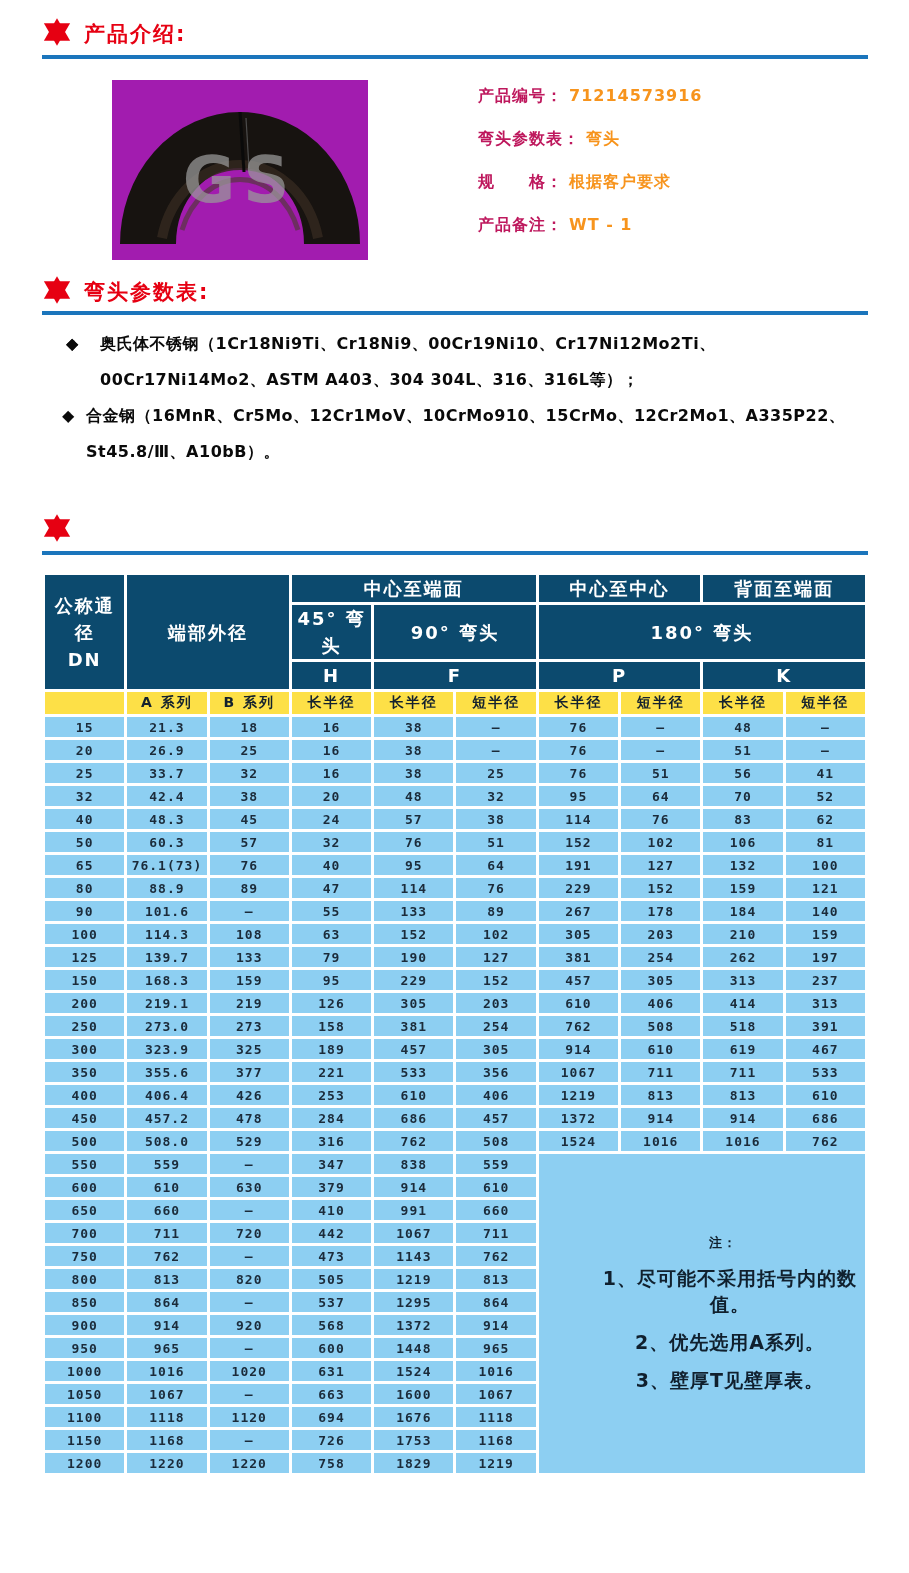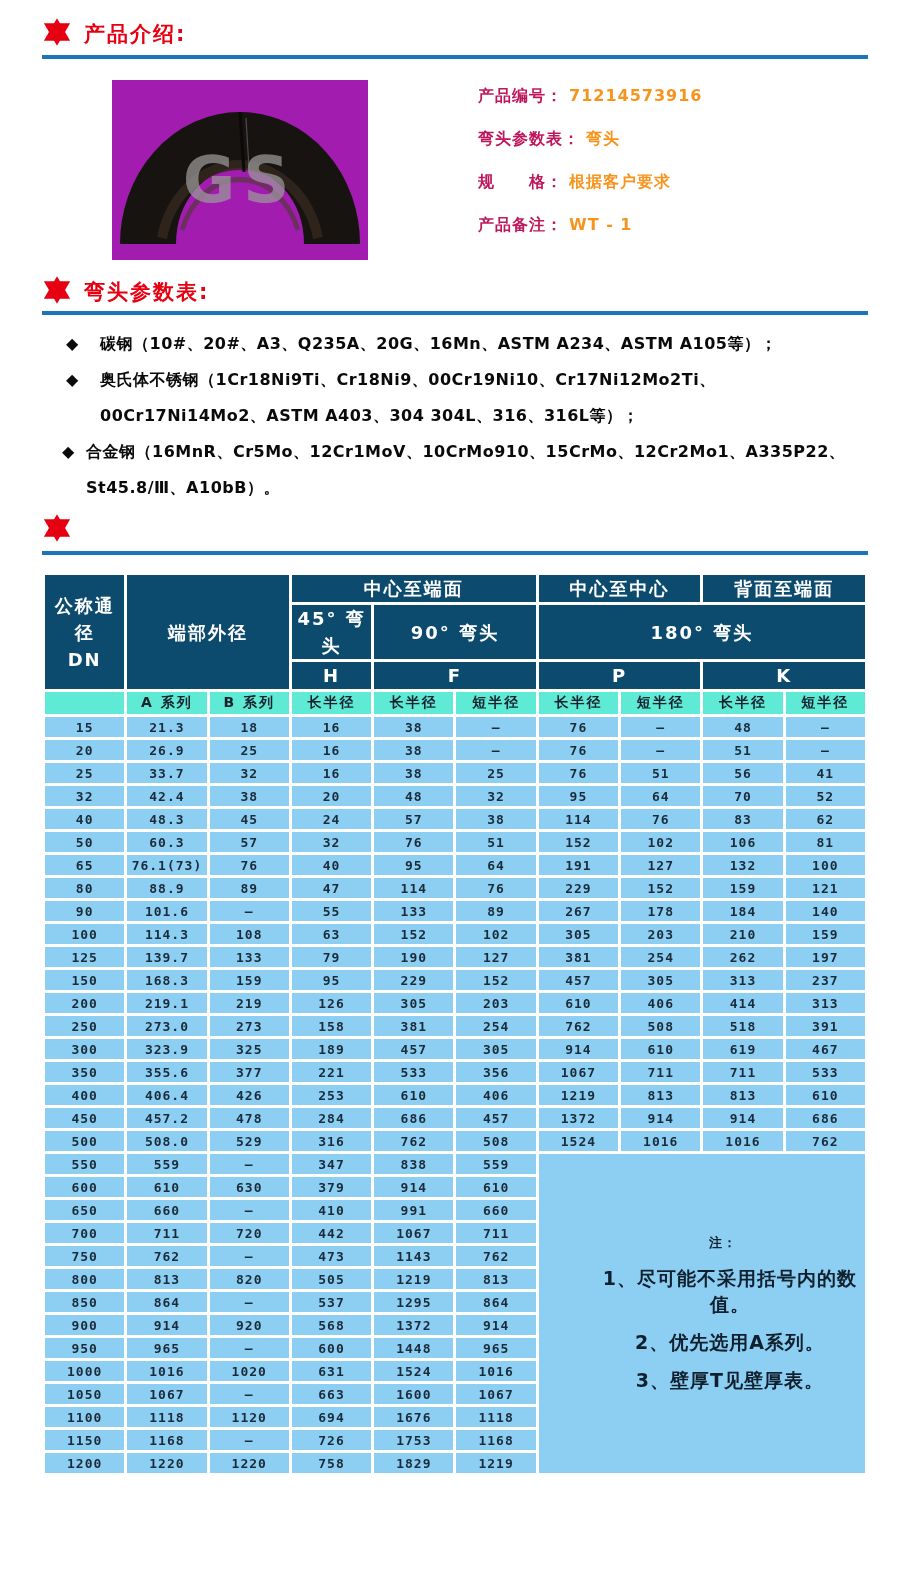--- a/index.html
+++ b/index.html
@@ -42,21 +42,21 @@
   }
   table.spec td {
     border:3px solid #ffffff; text-align:center; vertical-align:middle;
     overflow:hidden;
   }
   td.hd {
     background:#0c4a6e; color:#ffffff; font-size:18px; font-weight:600;
     height:26px; letter-spacing:2px; white-space:pre-line; line-height:1.5;margin-top:32px;
   }
   td.hl {
-    background:#5eead4; color:#14222e; font-size:14px; font-weight:600;
+    background:#fde047; color:#14222e; font-size:14px; font-weight:600;
     height:25px; letter-spacing:2px;
   }
   td.bd {
     background:#8dcff2; color:#1b2b3a; font-size:13px; font-weight:600;
     height:23px; letter-spacing:1px;
     font-family:"DejaVu Sans Mono","Liberation Mono",monospace;
   }
   td.note-cell {
     background:#8dcff2; text-align:left; vertical-align:middle;
     padding-left:42px; color:#10202e;
@@ -110,21 +110,21 @@
   <svg class="star-svg" width="30" height="32" viewBox="0 0 24 24">
     <polygon points="12,1 22.5,19 1.5,19" fill="#e60012"></polygon>
     <polygon points="12,23 1.5,5 22.5,5" fill="#e60012"></polygon>
   </svg>
   <h2>弯头参数表:</h2>
 </div>
 <div class="content rule" style="top:311px;"></div>
 
 <div class="content" id="materials">
   <div class="mat-item">
-    <span class="bullet">◆</span><span>碳钢（10#、20#、A3、Q235A、20G、16Mn、ASTM A234、ASTM A105等）；</span>
+    <span class="bullet">◆</span>
   </div>
   <div class="mat-item">
     <span class="bullet">◆</span><span>奥氏体不锈钢（1Cr18Ni9Ti、Cr18Ni9、00Cr19Ni10、Cr17Ni12Mo2Ti、00Cr17Ni14Mo2、ASTM A403、304 304L、316、316L等）；</span>
   </div>
   <div class="mat-item tight">
     <span class="bullet">◆</span><span>合金钢（16MnR、Cr5Mo、12Cr1MoV、10CrMo910、15CrMo、12Cr2Mo1、A335P22、St45.8/Ⅲ、A10bB）。</span>
   </div>
 </div>
 
 <div class="content sec-head" style="top:512px;">

